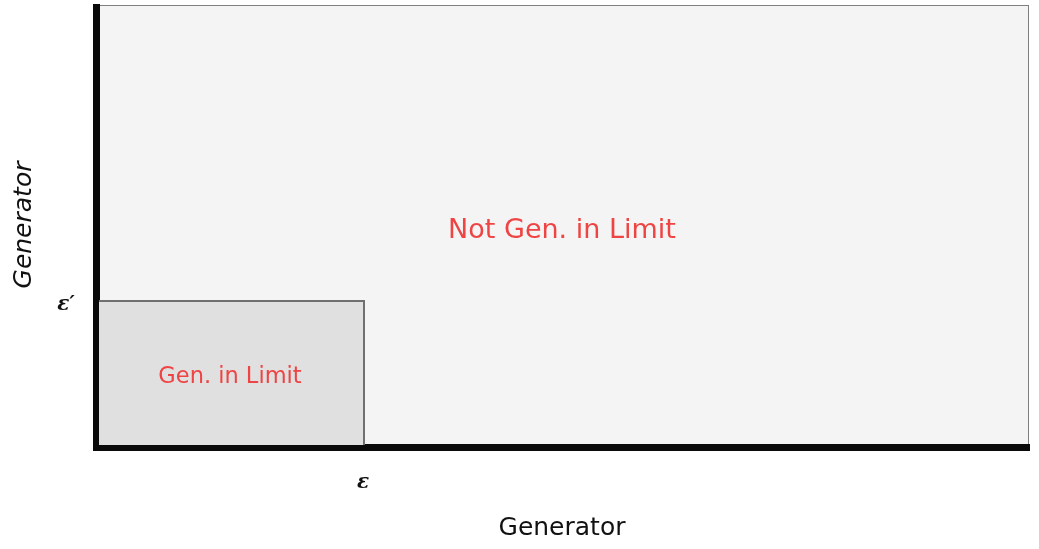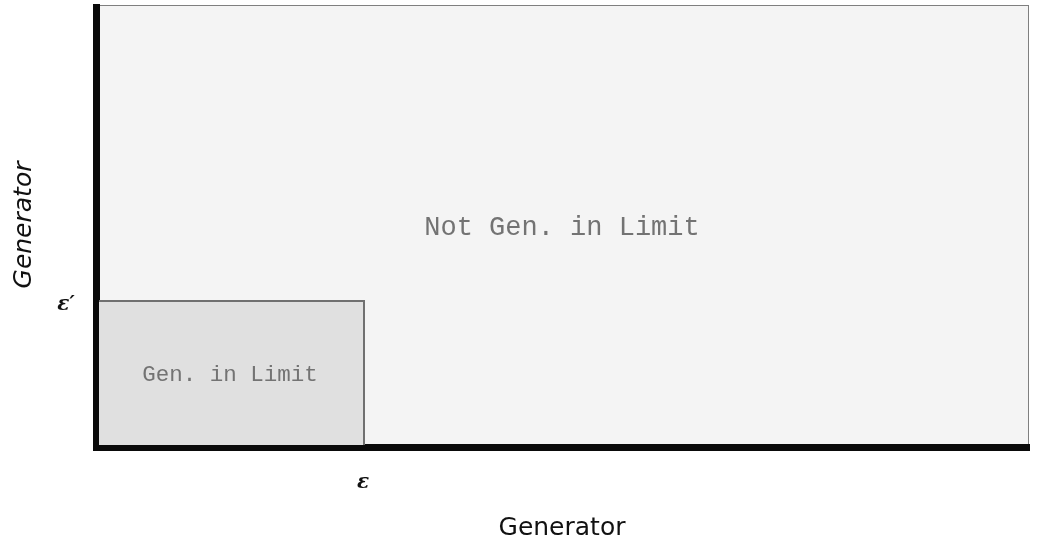--- a/index.html
+++ b/index.html
@@ -54,24 +54,23 @@
     height: 145px;
     background: #e0e0e0;
     box-sizing: border-box;
     border-top: 2px solid #707070;
     border-right: 2px solid #707070;
   }
 
   
   .region-label {
     position: absolute;
-    color: #737373;
+    color: #ef4444;
     white-space: nowrap;
     transform: translate(-50%, -50%);
-    font-family: Liberation Mono, monospace;
   }
   #label-not-gen {
     left: 562px;
     top: 228px;
     font-size: 27px;
   }
   #label-gen {
     left: 230px;
     top: 375px;
     font-size: 22.5px;

